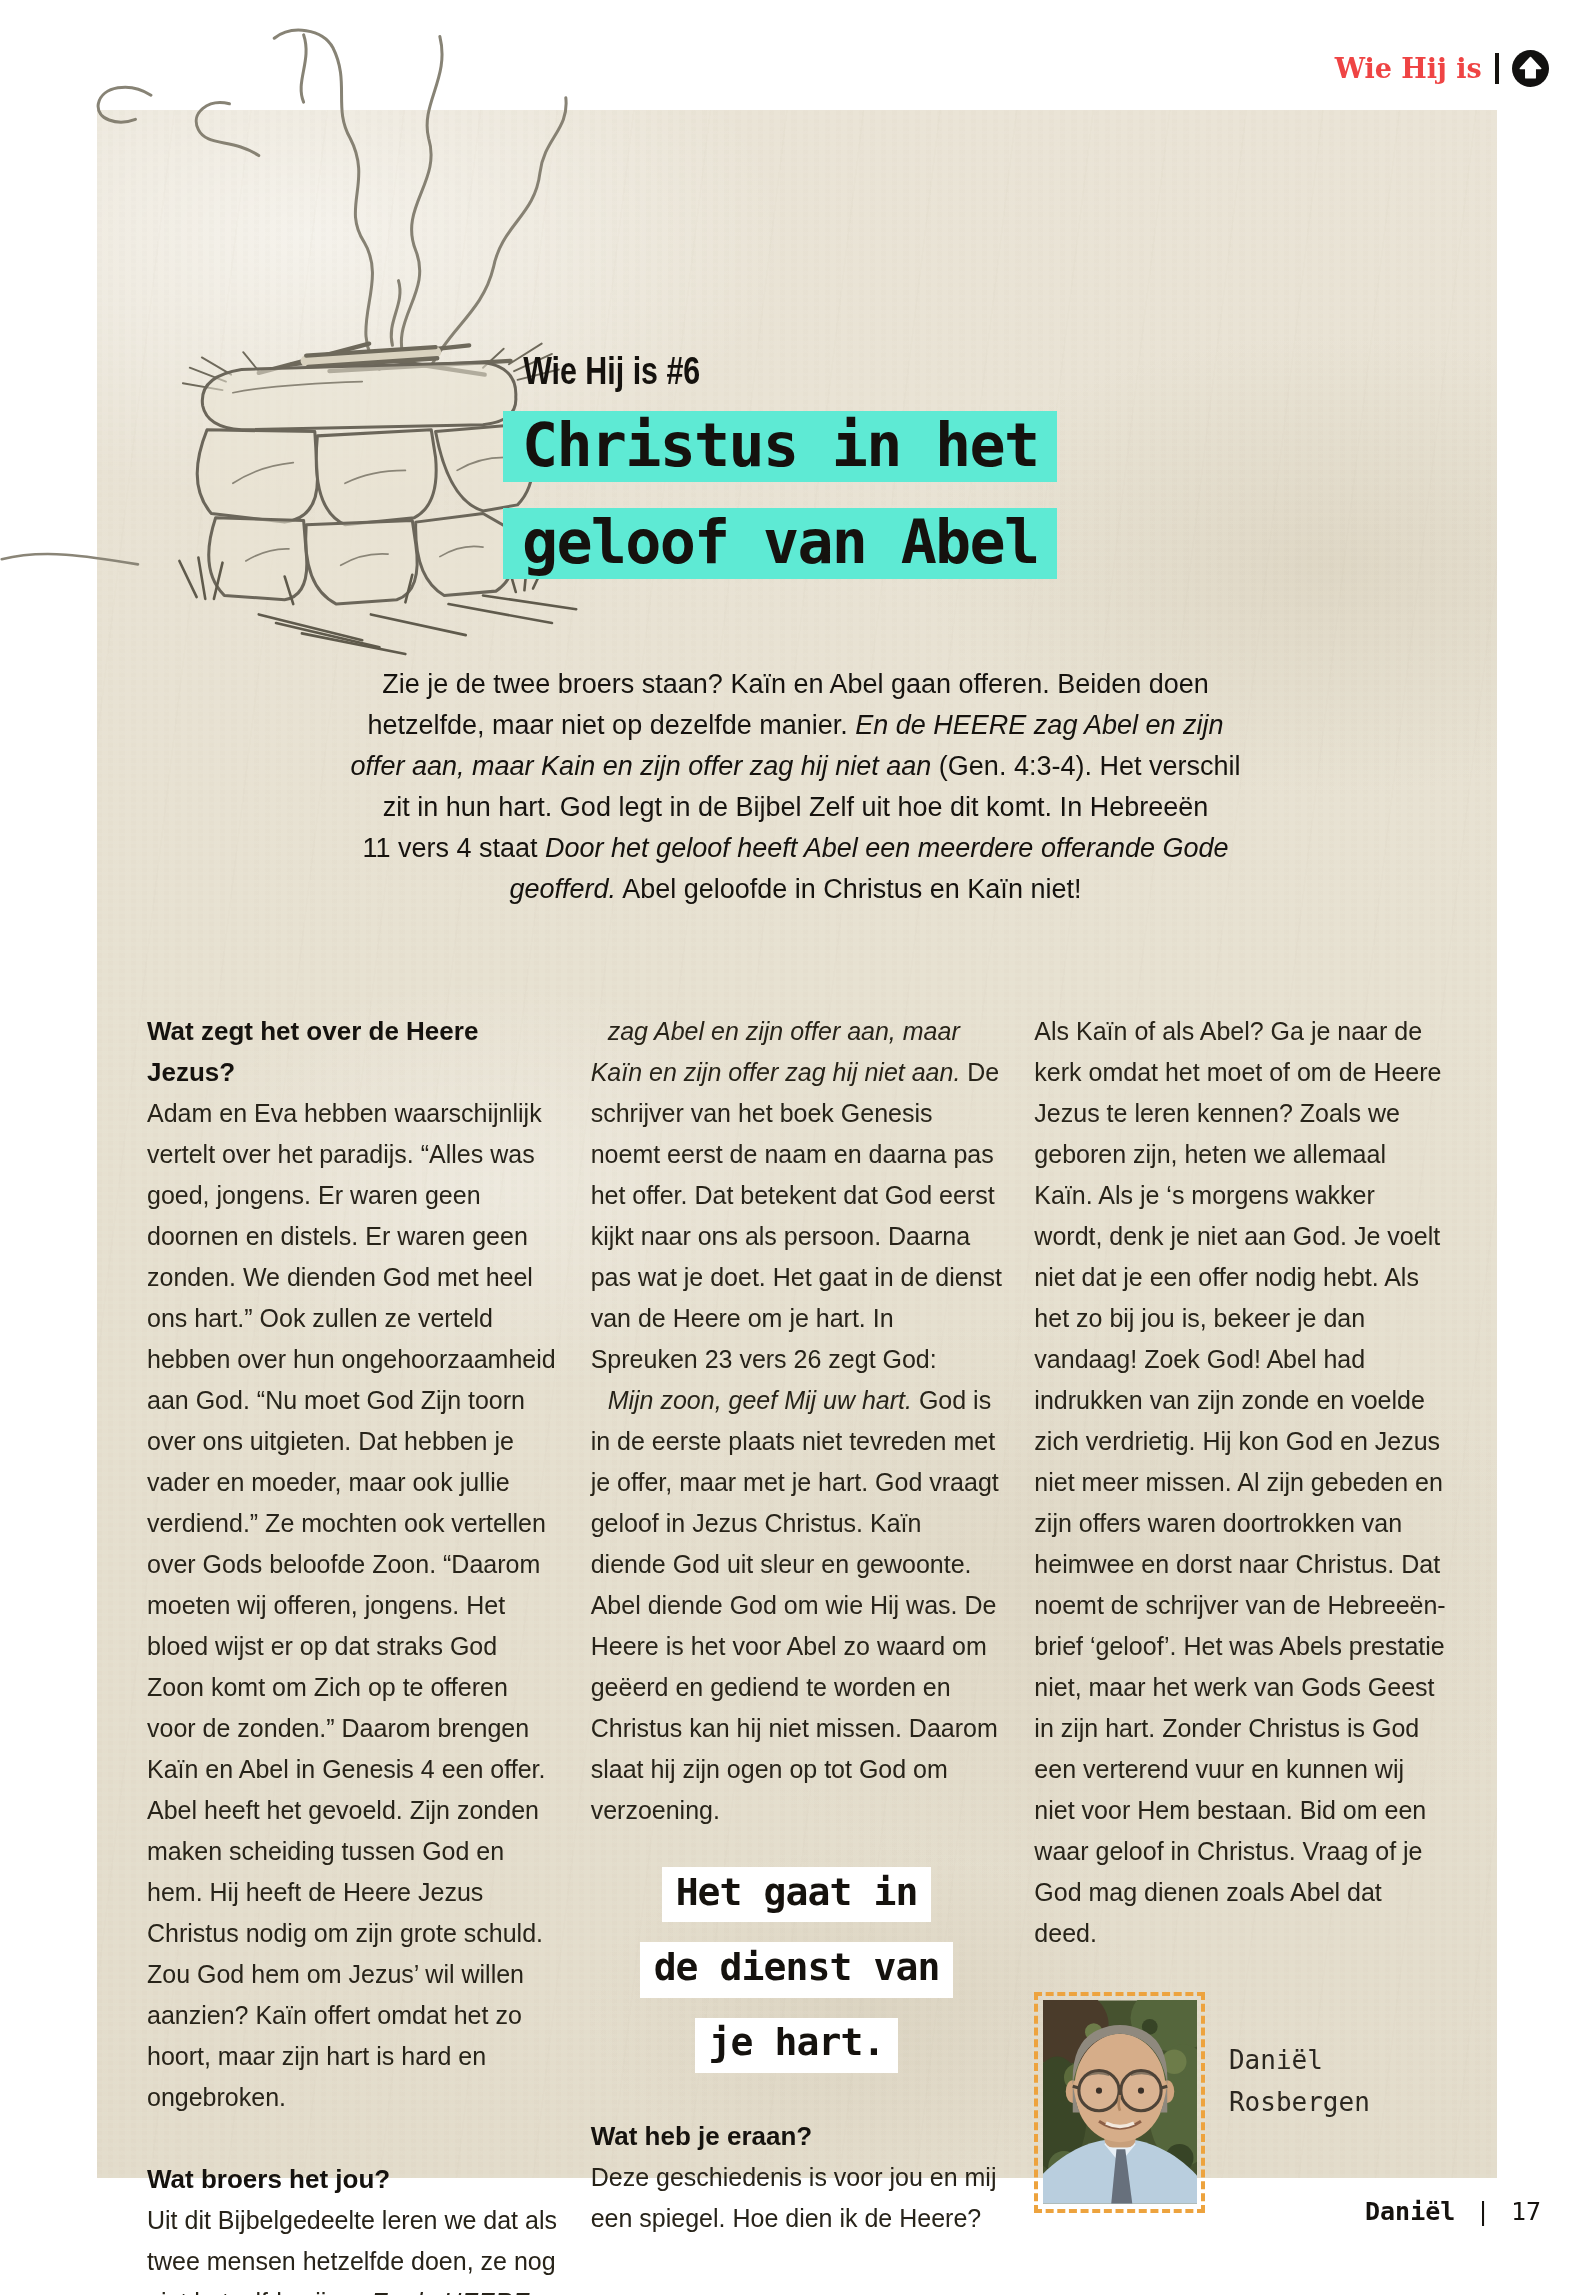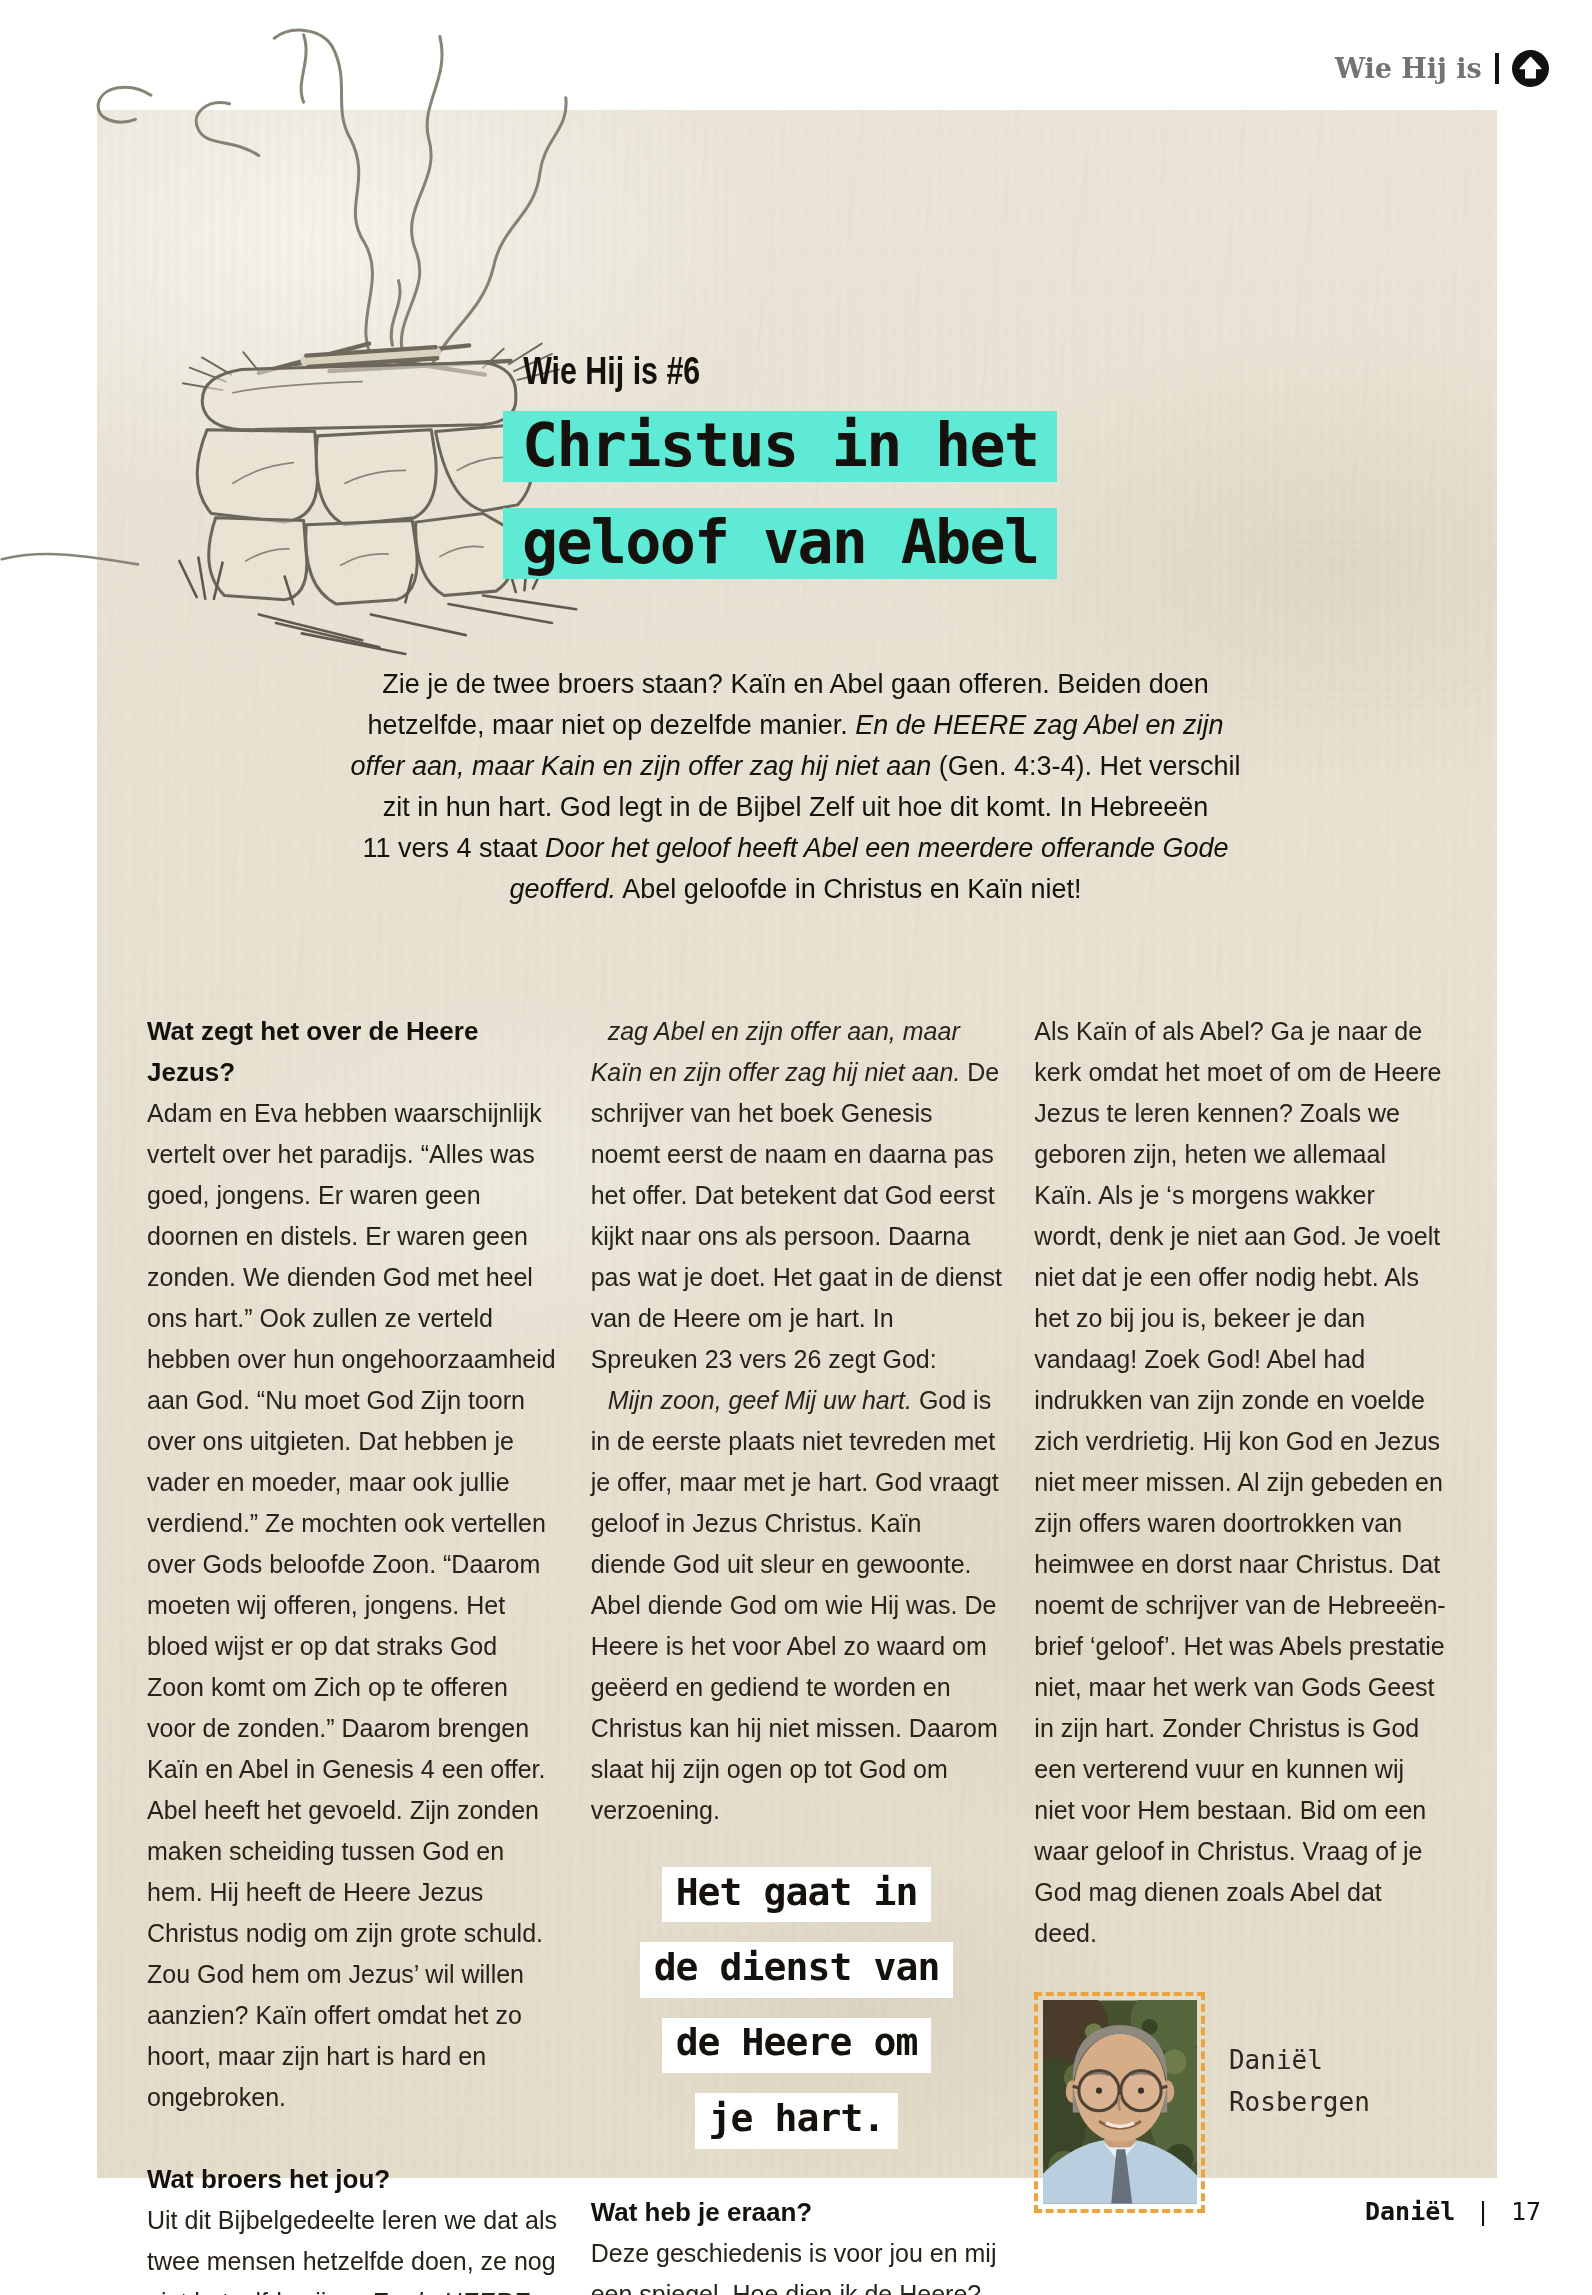--- a/index.html
+++ b/index.html
@@ -19,21 +19,21 @@
   }
   .paper::after{content:"";position:absolute;inset:0;pointer-events:none;opacity:.55;
     background:
       repeating-linear-gradient(97deg,  rgba(175,165,143,.07) 0 1.7px, rgba(0,0,0,0) 1.7px 76px),
       repeating-linear-gradient(0deg,   rgba(255,255,255,.05) 0 3.5px, rgba(0,0,0,0) 3.5px 7.8px),
       repeating-linear-gradient(90deg,  rgba(160,150,128,.05) 0 5.2px, rgba(0,0,0,0) 5.2px 11.2px);
   }
 
   
   .site-header{position:absolute;top:50px;right:43px;display:flex;align-items:center;gap:13px;}
-  .site-header .label{font-family:"DejaVu Serif", serif;font-weight:bold;font-size:27px;color:#737373;}
+  .site-header .label{font-family:"DejaVu Serif", serif;font-weight:bold;font-size:27px;color:#ef4444;}
   .hdr-bar{display:inline-block;width:4.3px;height:31px;background:#15120e;}
   .hdr-icon{width:37px;height:37px;display:block;}
 
   
   .illu{position:absolute;left:0;top:0;width:621px;height:682px;}
 
   
   .kicker{position:absolute;left:501px;top:350px;width:587px;text-align:left;}
   .kicker span{display:inline-block;font-weight:bold;font-size:38px;letter-spacing:0;
     transform:scaleX(.80);transform-origin:center;color:#15120e;}
@@ -187,21 +187,20 @@
           <div class="col-heading">Wat broers het jou?</div>
           <p class="body-para"><span>Uit dit Bijbelgedeelte leren we dat als twee mensen hetzelfde doen, ze nog niet hetzelfde zijn. </span><em>En de HEERE</em></p>
         </div>
     </div>
     <div class="col">
       <div class="col-blocks">
           <p class="body-para"><em>zag Abel en zijn offer aan, maar Kaïn en zijn offer zag hij niet aan.</em><span> De schrijver van het boek Genesis noemt eerst de naam en daarna pas het offer. Dat betekent dat God eerst kijkt naar ons als persoon. Daarna pas wat je doet. Het gaat in de dienst van de Heere om je hart. In Spreuken 23 vers 26 zegt God: </span><em>Mijn zoon, geef Mij uw hart.</em><span> God is in de eerste plaats niet tevreden met je offer, maar met je hart. God vraagt geloof in Jezus Christus. Kaïn diende God uit sleur en gewoonte. Abel diende God om wie Hij was. De Heere is het voor Abel zo waard om geëerd en gediend te worden en Christus kan hij niet missen. Daarom slaat hij zijn ogen op tot God om verzoening.</span></p>
           <div class="pullquote">
             <div class="pq-row"><span class="pq-line">Het gaat in</span></div>
             <div class="pq-row"><span class="pq-line">de dienst van</span></div>
-            <div class="pq-row"><span class="pq-line">de Heere om</span></div>
             <div class="pq-row"><span class="pq-line">je hart.</span></div>
           </div>
           <div class="col-heading">Wat heb je eraan?</div>
           <p class="body-para"><span>Deze geschiedenis is voor jou en mij een spiegel. Hoe dien ik de Heere?</span></p>
         </div>
     </div>
     <div class="col">
       <div class="col-blocks">
           <p class="body-para"><span>Als Kaïn of als Abel? Ga je naar de kerk omdat het moet of om de Heere Jezus te leren kennen? Zoals we geboren zijn, heten we allemaal Kaïn. Als je ‘s morgens wakker wordt, denk je niet aan God. Je voelt niet dat je een offer nodig hebt. Als het zo bij jou is, bekeer je dan vandaag! Zoek God! Abel had indrukken van zijn zonde en voelde zich verdrietig. Hij kon God en Jezus niet meer missen. Al zijn gebeden en zijn offers waren doortrokken van heimwee en dorst naar Christus. Dat noemt de schrijver van de Hebreeën-brief ‘geloof’. Het was Abels prestatie niet, maar het werk van Gods Geest in zijn hart. Zonder Christus is God een verterend vuur en kunnen wij niet voor Hem bestaan. Bid om een waar geloof in Christus. Vraag of je God mag dienen zoals Abel dat deed.</span></p>
         </div>

